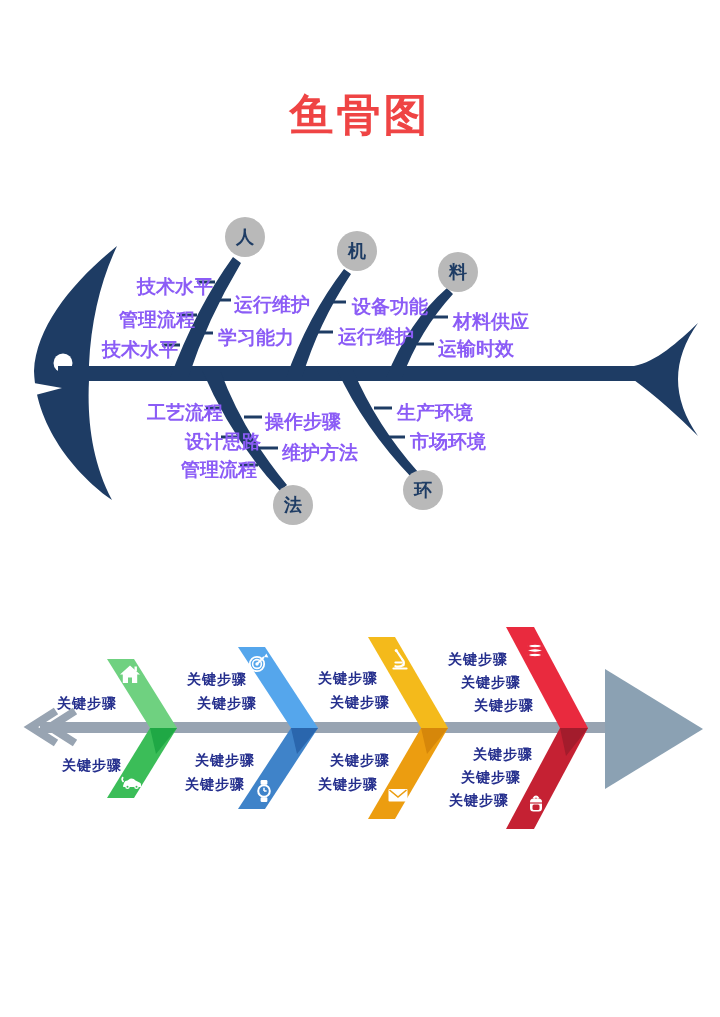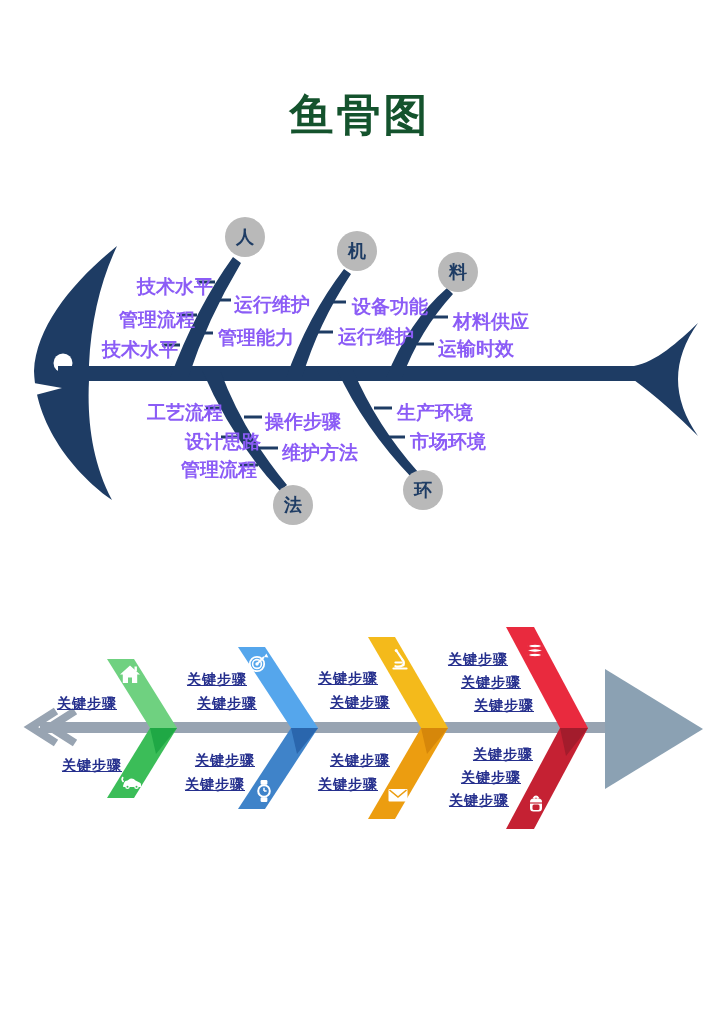--- a/index.html
+++ b/index.html
@@ -1,26 +1,26 @@
 <!DOCTYPE html>
 <html><head>
 <meta charset="utf-8">
 <style>
   html,body{margin:0;padding:0;background:#ffffff;}
   .page{position:relative;width:720px;height:1017px;background:#ffffff;overflow:hidden;
         font-family:"Liberation Sans",sans-serif;}
   .layer{position:absolute;left:0;top:0;}
   .title{position:absolute;left:0;top:86px;width:720px;margin:0;text-align:center;
-         font-size:44px;font-weight:bold;letter-spacing:3px;color:#14532d;}
+         font-size:44px;font-weight:bold;letter-spacing:3px;color:#ef4444;}
   .fb-label{position:absolute;font-size:19px;font-weight:bold;color:#8b5cf6;white-space:nowrap;}
   .cat-circle{position:absolute;width:40px;height:40px;border-radius:50%;background:#b9b9b9;
               color:#1e3c64;font-size:18px;font-weight:bold;display:flex;align-items:center;
               justify-content:center;}
   .step{position:absolute;font-size:14px;font-weight:bold;color:#252f8d;white-space:nowrap;
-        letter-spacing:1px;text-decoration:underline;}
+        letter-spacing:1px;}
 </style>
 </head>
 <body>
 
 <div class="page">
 
   <h1 class="title">鱼骨图</h1>
 
   <svg class="layer" width="720" height="1017" viewBox="0 0 720 1017">
 
@@ -154,21 +154,21 @@
   <div class="cat-circle" style="left:225px;top:217px;">人</div>
   <div class="cat-circle" style="left:337px;top:231px;">机</div>
   <div class="cat-circle" style="left:438px;top:252px;">料</div>
   <div class="cat-circle" style="left:273px;top:485px;">法</div>
   <div class="cat-circle" style="left:403px;top:470px;">环</div>
 
   <div class="fb-label" style="left:137px;top:274px;">技术水平</div>
   <div class="fb-label" style="left:119px;top:307px;">管理流程</div>
   <div class="fb-label" style="left:102px;top:337px;">技术水平</div>
   <div class="fb-label" style="left:234px;top:292px;">运行维护</div>
-  <div class="fb-label" style="left:218px;top:325px;">管理能力</div>
+  <div class="fb-label" style="left:218px;top:325px;">学习能力</div>
   <div class="fb-label" style="left:352px;top:294px;">设备功能</div>
   <div class="fb-label" style="left:338px;top:324px;">运行维护</div>
   <div class="fb-label" style="left:453px;top:309px;font-family:Liberation Mono, monospace;">材料供应</div>
   <div class="fb-label" style="left:438px;top:336px;">运输时效</div>
   <div class="fb-label" style="left:147px;top:400px;">工艺流程</div>
   <div class="fb-label" style="left:162px;top:429px;margin-left:23px;">设计思路</div>
   <div class="fb-label" style="left:181px;top:457px;">管理流程</div>
   <div class="fb-label" style="left:265px;top:409px;">操作步骤</div>
   <div class="fb-label" style="left:282px;top:440px;">维护方法</div>
   <div class="fb-label" style="left:397px;top:400px;">生产环境</div>

